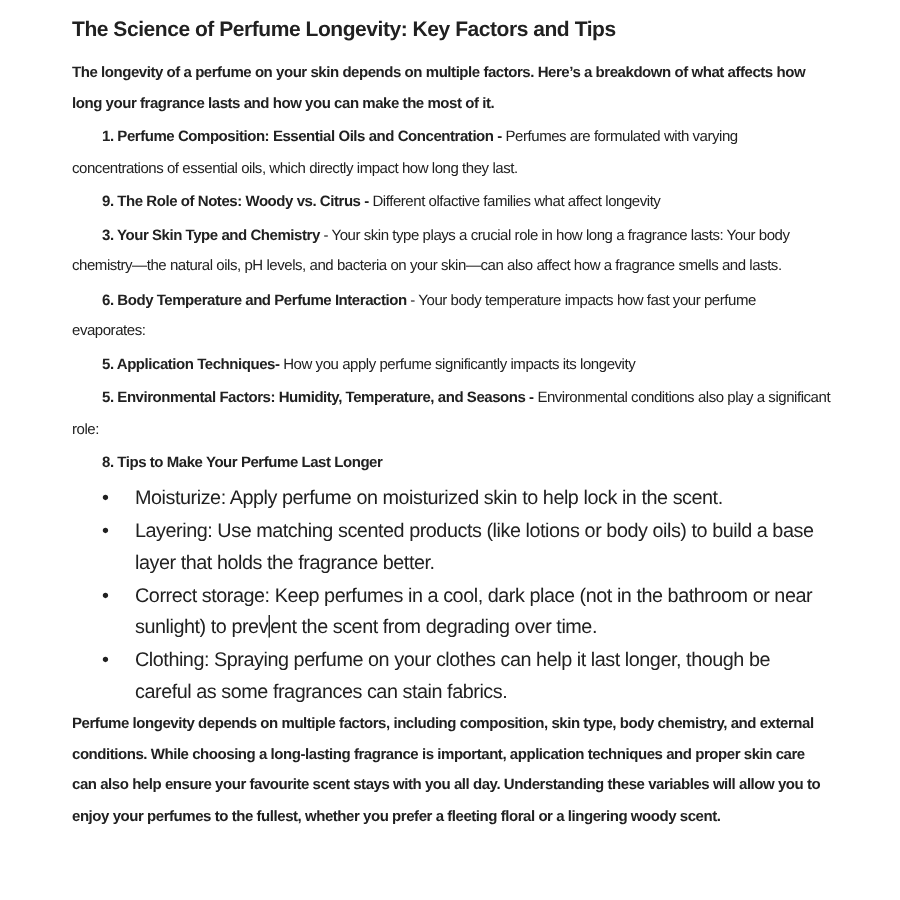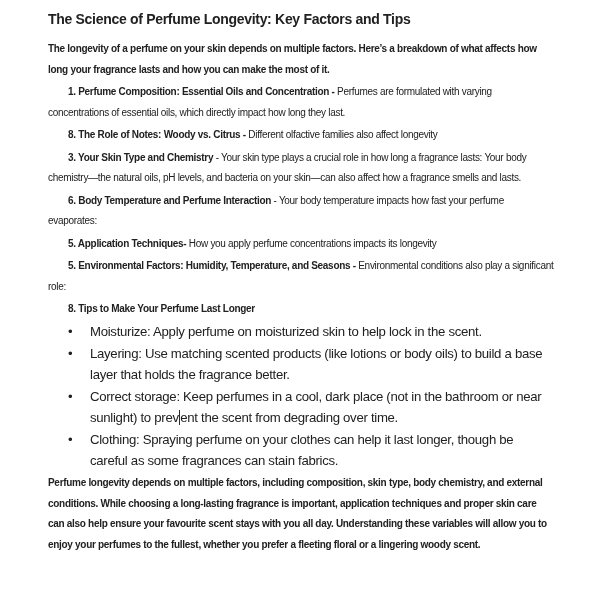--- a/index.html
+++ b/index.html
@@ -64,27 +64,27 @@
 <body>
 
 <div class="doc">
   <p class="title">The Science of Perfume Longevity: Key Factors and Tips</p>
 
   <p class="para bold">The longevity of a perfume on your skin depends on multiple factors. Here’s a breakdown of what affects how long your fragrance lasts and how you can make the most of it.</p>
 
   <div id="sections">
   <p class="para"><b>1. Perfume Composition: Essential Oils and Concentration - </b><span>Perfumes are formulated with varying concentrations of essential oils, which directly impact how long they last.</span></p>
 
-  <p class="para"><b>8. The Role of Notes: Woody vs. Citrus - </b><span>Different olfactive families also affect longevity</span></p>
+  <p class="para"><b>9. The Role of Notes: Woody vs. Citrus - </b><span>Different olfactive families what affect longevity</span></p>
 
   <p class="para"><b>3. Your Skin Type and Chemistry</b><span> - Your skin type plays a crucial role in how long a fragrance lasts: Your body chemistry—the natural oils, pH levels, and bacteria on your skin—can also affect how a fragrance smells and lasts.</span></p>
 
   <p class="para"><b>6. Body Temperature and Perfume Interaction</b><span> - Your body temperature impacts how fast your perfume evaporates:</span></p>
 
-  <p class="para"><b>5. Application Techniques-</b><span> How you apply perfume concentrations impacts its longevity</span></p>
+  <p class="para"><b>5. Application Techniques-</b><span> How you apply perfume significantly impacts its longevity</span></p>
 
   <p class="para"><b>5. Environmental Factors: Humidity, Temperature, and Seasons - </b><span>Environmental conditions also play a significant role:</span></p>
 
   <p class="para"><b>8. Tips to Make Your Perfume Last Longer</b><span></span></p>
 </div>
 
   <div id="bullets">
   <div class="bullet-row">
     <span class="bullet-marker">•</span>
     <span class="bullet-text">Moisturize: Apply perfume on moisturized skin to help lock in the scent.</span>

